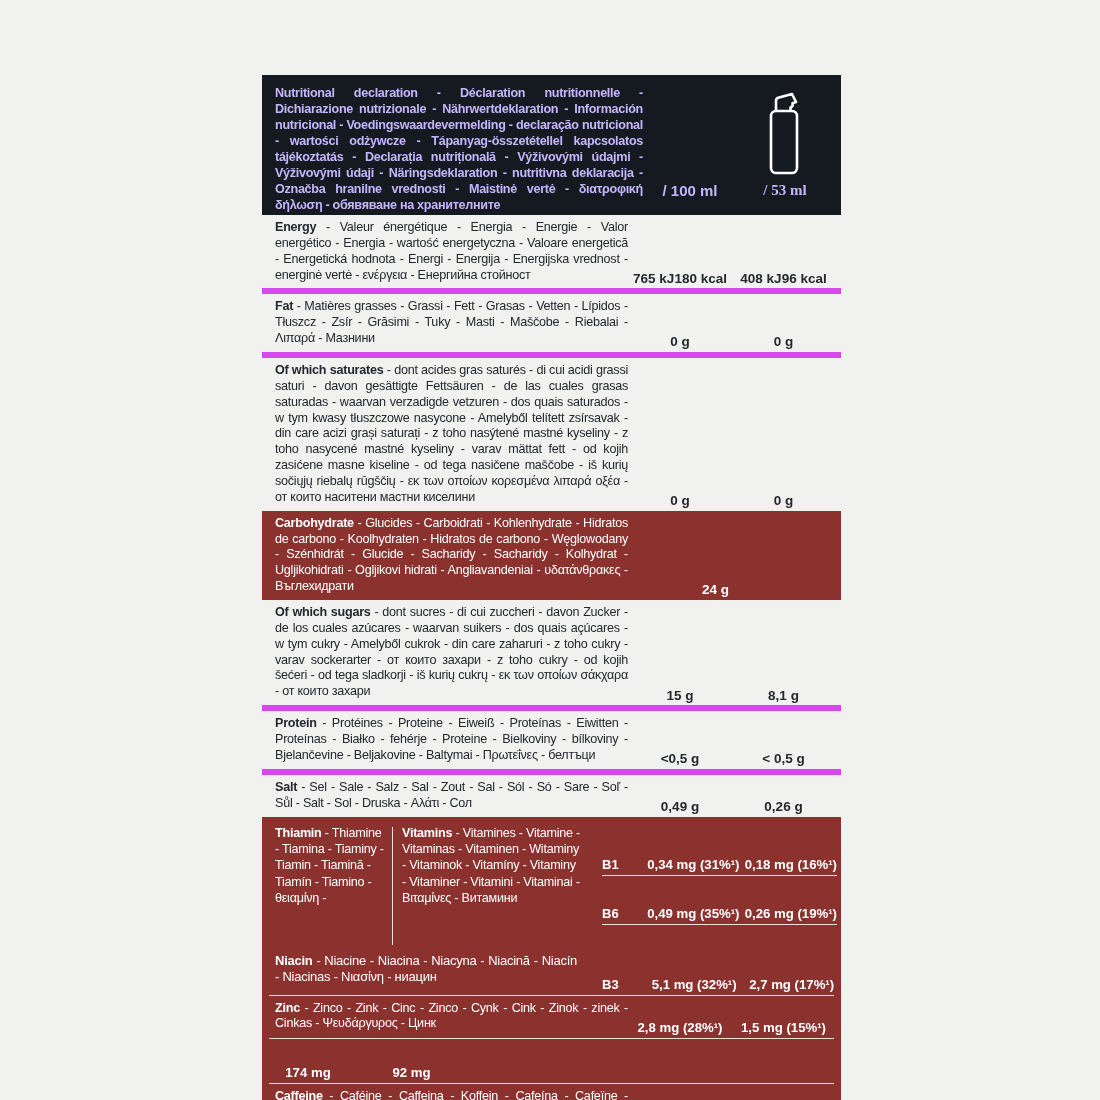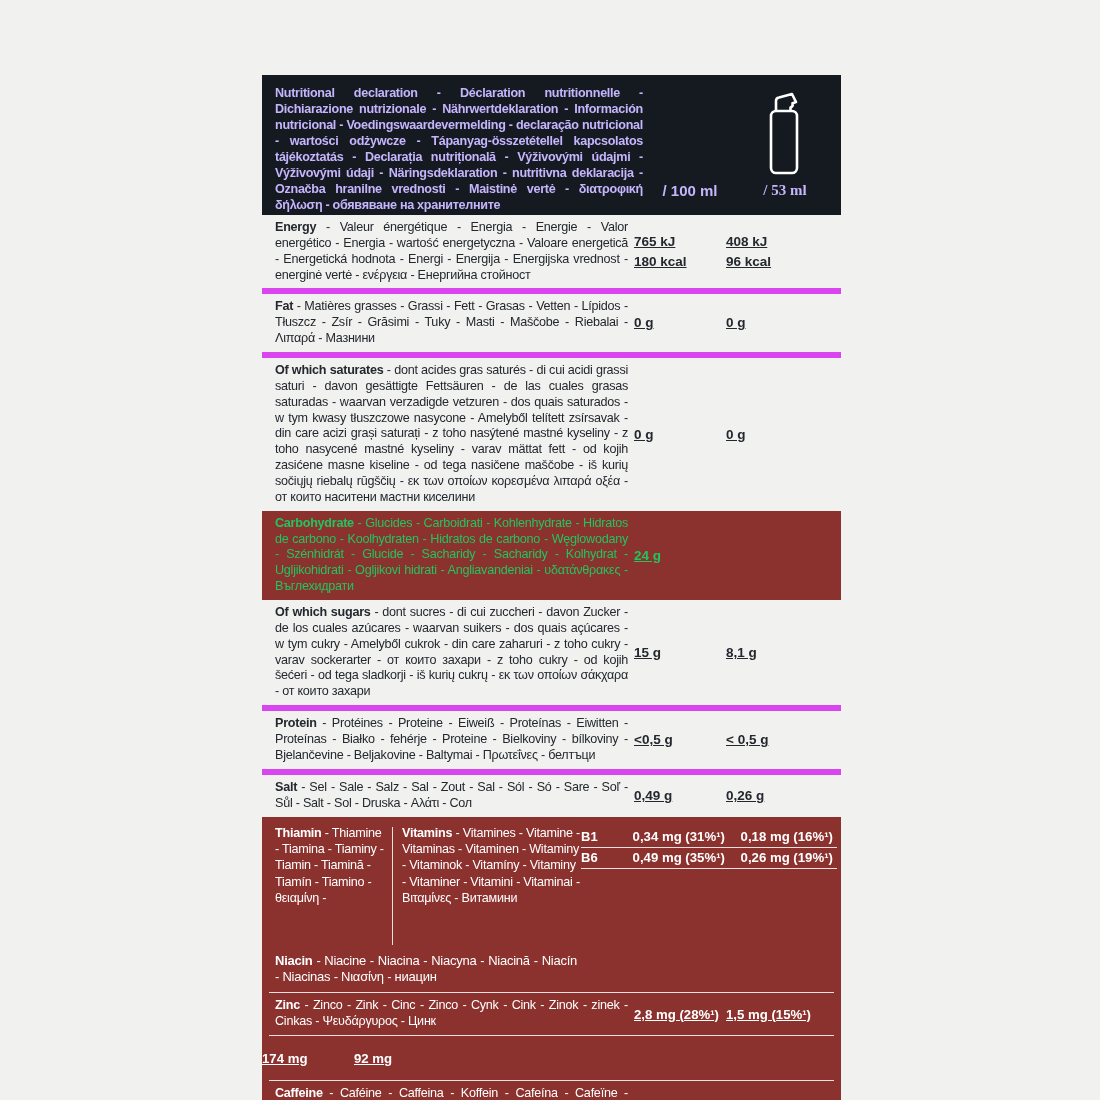--- a/index.html
+++ b/index.html
@@ -27,44 +27,44 @@
   .gel-ico{position:absolute;right:28px;top:4px;}
   
   .row{display:flex;box-sizing:border-box;}
   .bt{border-top:6px solid #d946ef;}
   .label{
     width:372px;box-sizing:border-box;padding:5px 6px 5px 13px;
     font-size:12.6px;line-height:1.26;text-align:justify;letter-spacing:-0.25px;
   }
   .label b{letter-spacing:-0.25px;}
   .v{
-    width:92px;display:flex;flex-direction:column;align-items:flex-start;justify-content:center;
-    font-weight:bold;font-size:13.5px;white-space:nowrap;line-height:1.45;text-decoration:underline;
+    width:92px;display:flex;align-items:flex-end;justify-content:center;
+    font-weight:bold;font-size:13.5px;white-space:nowrap;line-height:1.45;
   }
   .v.last{width:115px;}
-  .red{background:#8b312e;color:#22c55e;}
+  .red{background:#8b312e;color:#ffffff;gap:24px;}
   
   .r-energy{min-height:72px;}
   .r-fat{min-height:44px;}
   .r-sat{min-height:120px;}
   .r-carb{min-height:76px;}
   .r-sugars{min-height:88px;}
   .r-protein{min-height:56px;}
   .r-salt{min-height:42px;}
   
   .vit-section{background:#8b312e;color:#fff;}
-  .vit-top{display:flex;padding:8px 0 0 13px;box-sizing:border-box;}
+  .vit-top{display:flex;padding:8px 0 0 13px;box-sizing:border-box;gap:21px;}
   .vit-left{width:306px;}
   .vit-left-cols{display:flex;min-height:122px;}
   .thiamin-col{width:110px;font-size:12.6px;line-height:1.3;letter-spacing:-0.25px;padding-right:7px;}
   .vdivider{width:1px;background:rgba(255,255,255,0.85);margin:2px 0;}
   .vitamins-col{flex:1;font-size:12.6px;line-height:1.3;letter-spacing:-0.25px;padding-left:9px;}
   .niacin-p{padding:6px 4px 6px 0;font-size:13px;line-height:1.3;letter-spacing:-0.25px;text-align:justify;}
   .vit-right{flex:1;padding:2px 4px 0 0;}
-  .brow{display:flex;align-items:center;padding:2px 0 3px;}
+  .brow{display:flex;align-items:center;padding:2px 0 3px;margin-top:28px;}
   .brow.underline{border-bottom:1px solid rgba(255,255,255,0.85);}
   .blabel{width:40px;font-weight:bold;font-size:13px;}
   .bv{flex:1.15;text-align:center;font-weight:bold;font-size:13.2px;white-space:nowrap;}
   .bv.last{flex:1;}
   .brow.b3{margin-top:50px;}
   .red-sep{height:1px;background:rgba(255,255,255,0.85);margin:0 7px;}
   .r-zinc{min-height:42px;}
   .r-sodium{min-height:44px;}
   .r-caffeine{min-height:62px;}
   .r-zinc .v,.r-sodium .v,.r-caffeine .v{font-size:13.2px;}
@@ -151,20 +151,25 @@
         <div class="brow underline">
           <div class="blabel">B1</div>
           <div class="bv">0,34 mg (31%¹)</div>
           <div class="bv last">0,18 mg (16%¹)</div>
         </div>
         <div class="brow underline">
           <div class="blabel">B6</div>
           <div class="bv">0,49 mg (35%¹)</div>
           <div class="bv last">0,26 mg (19%¹)</div>
         </div>
+        <div class="brow b3">
+          <div class="blabel">B3</div>
+          <div class="bv">5,1 mg (32%¹)</div>
+          <div class="bv last">2,7 mg (17%¹)</div>
+        </div>
       </div>
     </div>
 
     <div class="red-sep"></div>
 
     <div class="row r-zinc">
       <div class="label"><b>Zinc</b><span> - Zinco - Zink - Cinc - Zinco - Cynk - Cink - Zinok - zinek - Cinkas - Ψευδάργυρος - Цинк</span></div>
       <div class="v">2,8 mg (28%¹)</div>
       <div class="v last">1,5 mg (15%¹)</div>
     </div>

